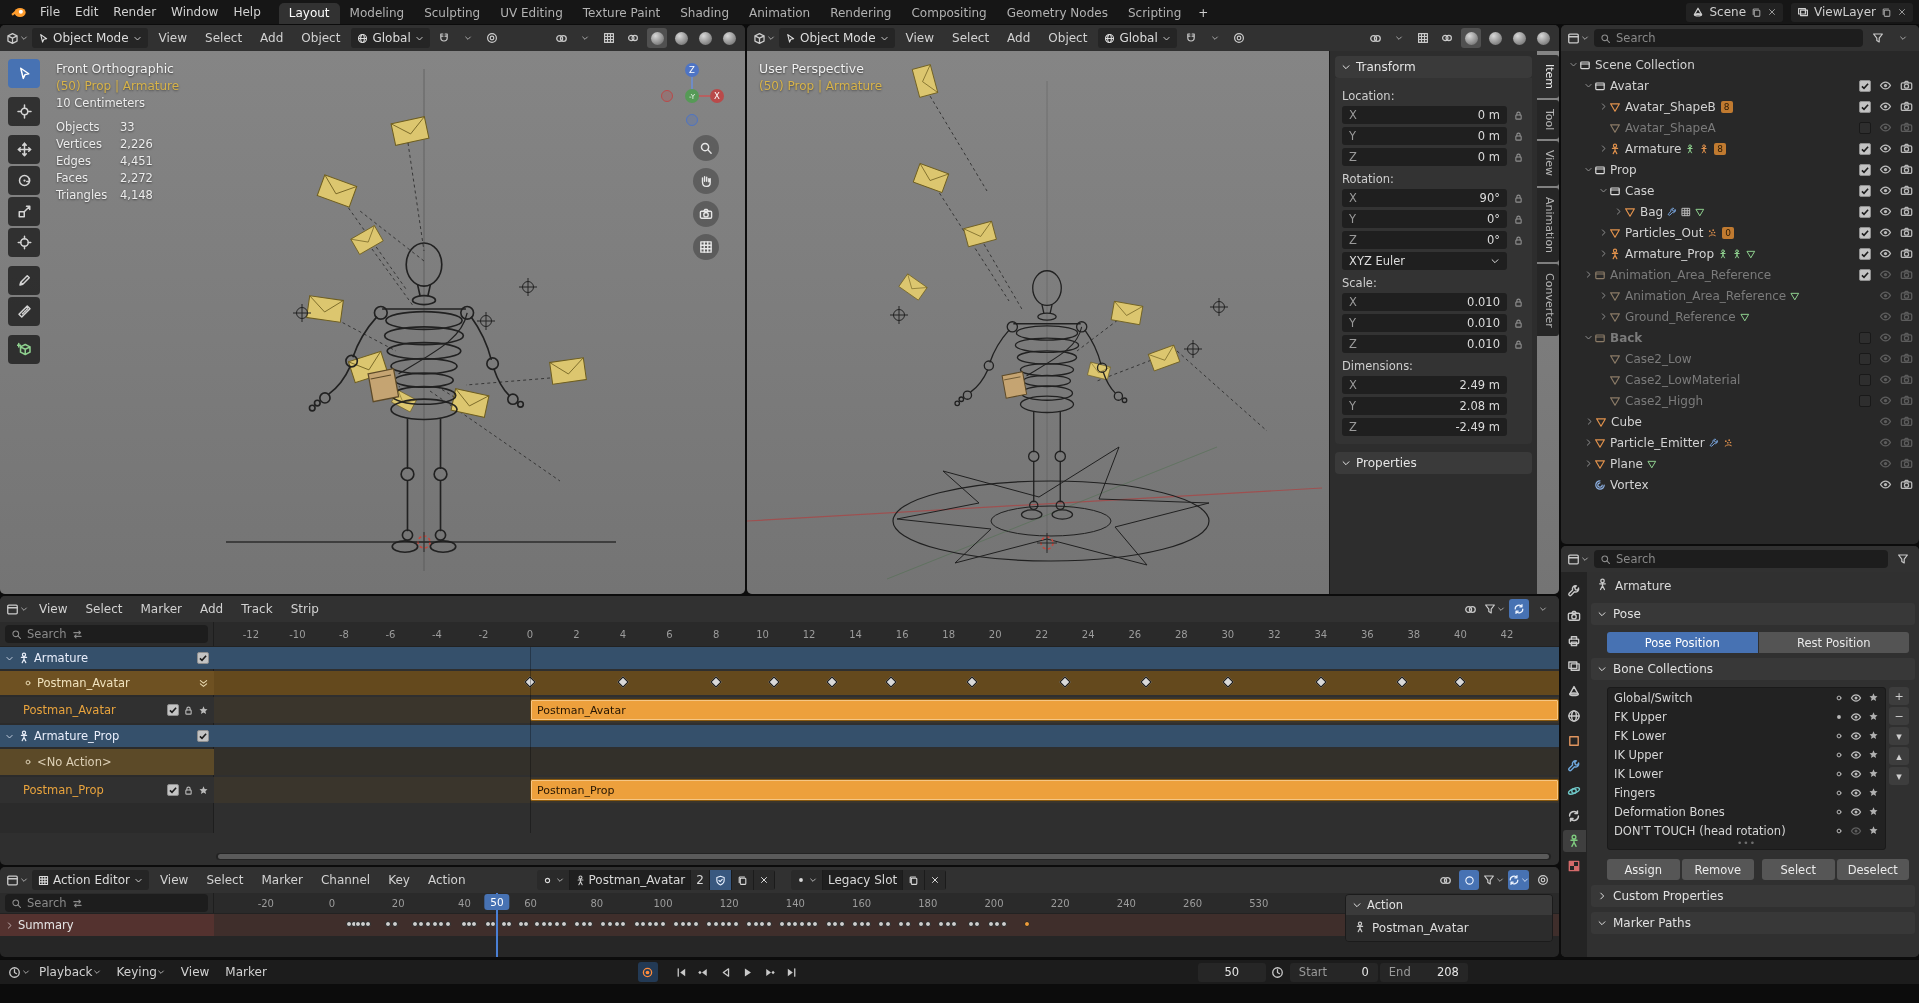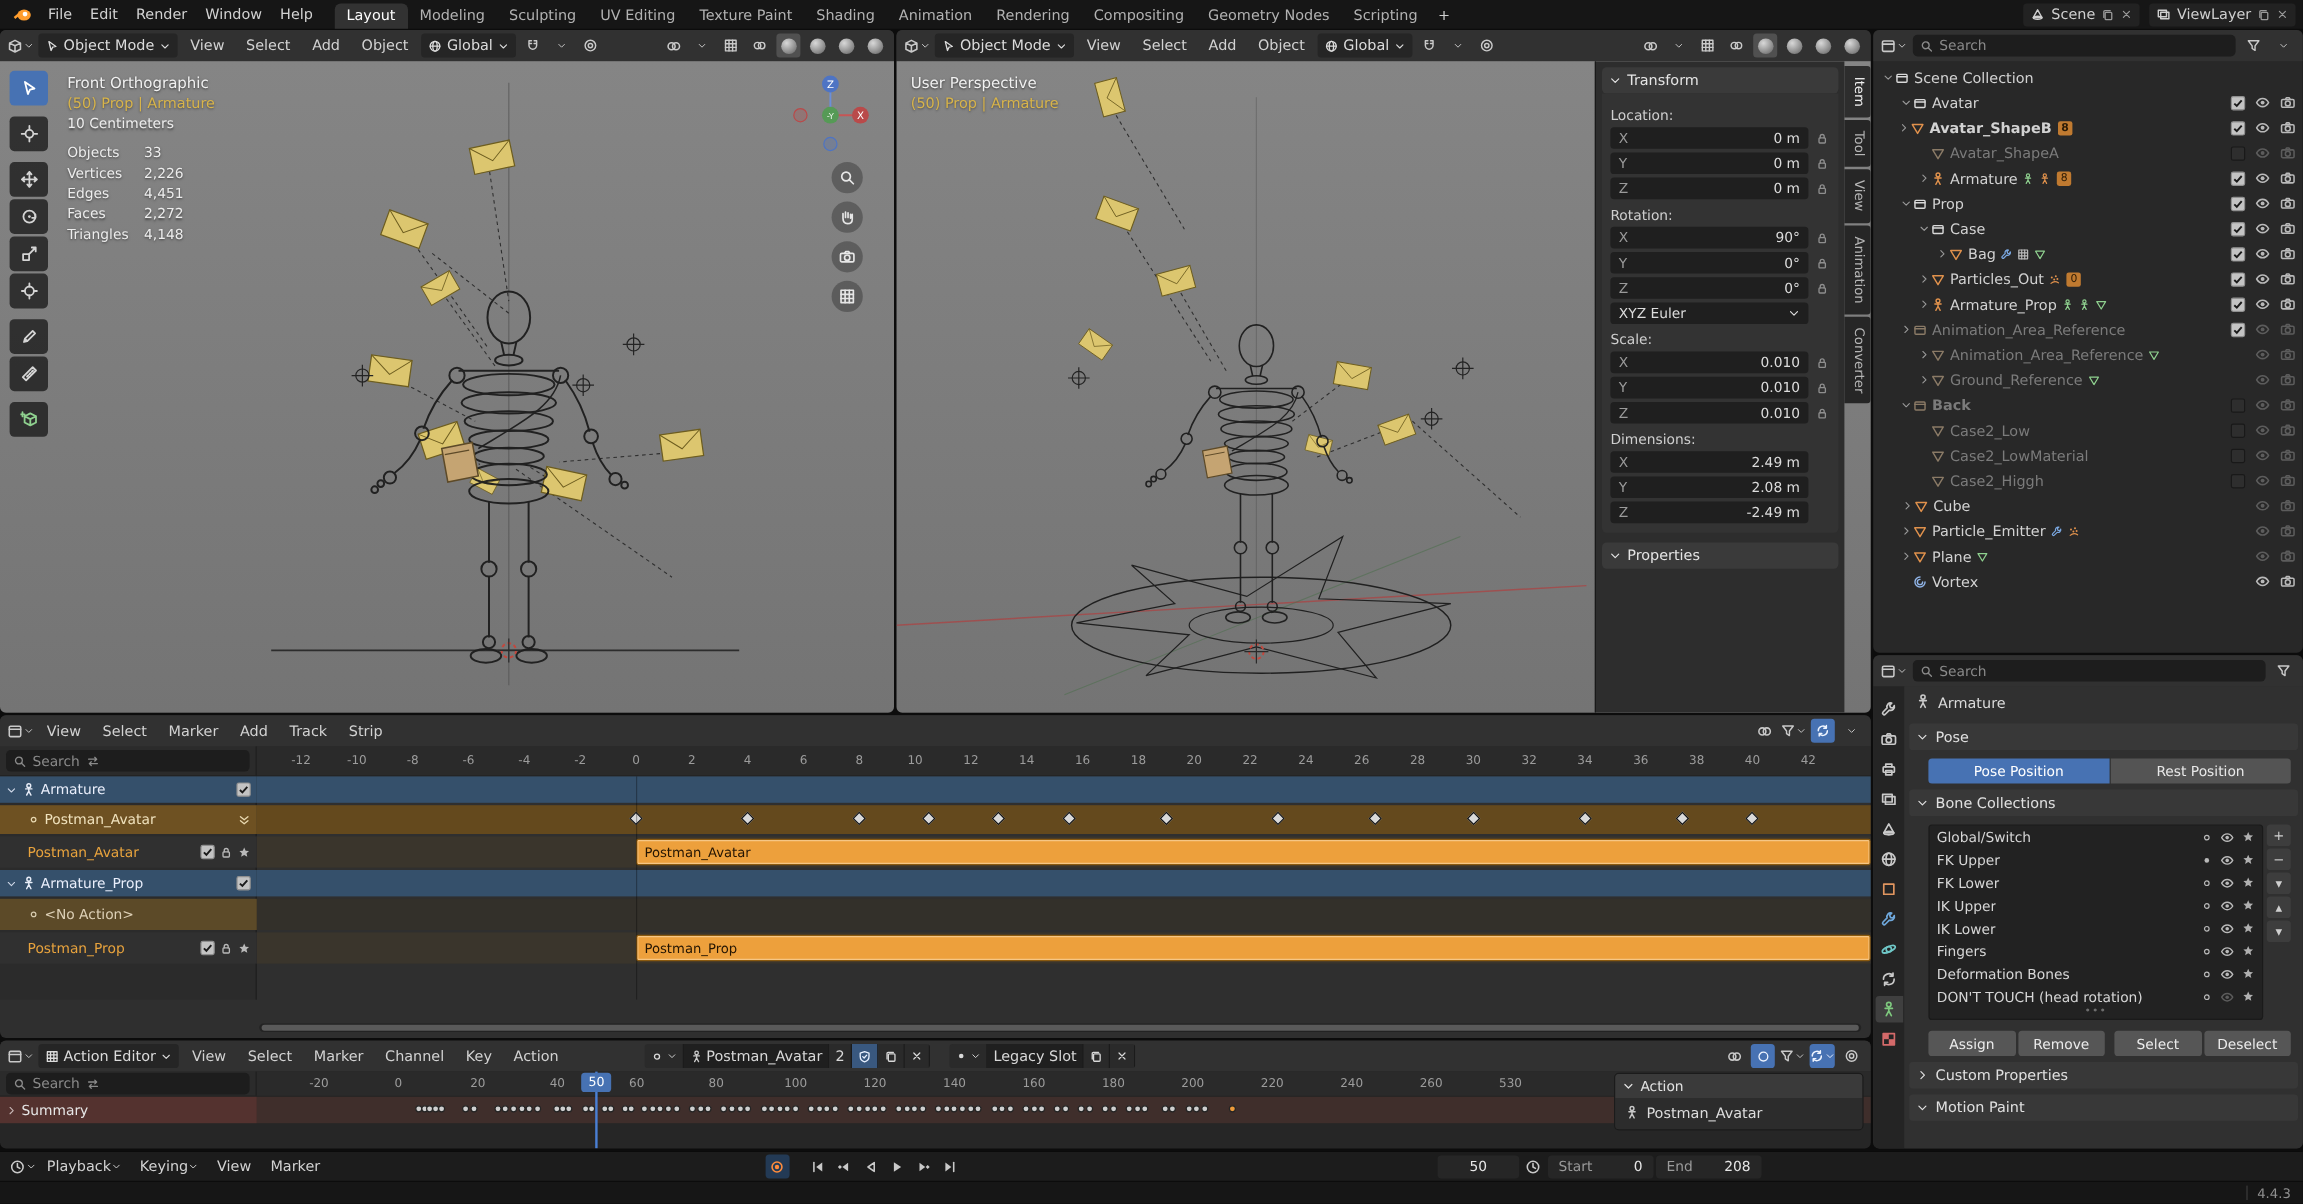--- a/index.html
+++ b/index.html
@@ -1498,21 +1498,21 @@
             </span>
             <span class="ic" style="color: rgb(185, 185, 185);">
               <svg viewBox="0 0 12 12" width="13" height="13">
                 <rect x="1.2" y="3.6" width="9.6" height="6" rx="1" stroke="currentColor" fill="none" stroke-width="1.2" stroke-linecap="round" stroke-linejoin="round"></rect>
                 <circle cx="6" cy="6.6" r="1.9" stroke="currentColor" fill="none" stroke-width="1.2" stroke-linecap="round" stroke-linejoin="round"></circle>
                 <path d="M4.2 3.6 L5 2.2 H7 L7.8 3.6" stroke="currentColor" fill="none" stroke-width="1.2" stroke-linecap="round" stroke-linejoin="round"></path>
               </svg>
             </span>
           </span>
         </div>
-        <div class="ol-row" style="padding-left: 19px; font-weight: bold;">
+        <div class="ol-row" style="padding-left: 36px;">
           <span class="ic ol-arr" style="color: rgb(154, 154, 154);">
             <svg viewBox="0 0 12 12" width="9" height="9">
               <path d="M4.5 2.5 L8 6 L4.5 9.5" stroke="currentColor" fill="none" stroke-width="1.2" stroke-linecap="round" stroke-linejoin="round"></path>
             </svg>
           </span>
           <span class="ic" style="color: rgb(224, 145, 76);">
             <svg viewBox="0 0 12 12" width="12" height="12">
               <path d="M1.6 2.8 H10.4 L6 10.2 Z" stroke="currentColor" fill="none" stroke-width="1.2" stroke-linecap="round" stroke-linejoin="round"></path>
             </svg>
           </span>
@@ -2481,21 +2481,21 @@
             </svg>
           </span>
         <span>Custom Properties</span>
       </div>
       <div class="sec-h">
         <span class="ic">
             <svg viewBox="0 0 12 12" width="10" height="10">
               <path d="M2.5 4.5 L6 8 L9.5 4.5" stroke="currentColor" fill="none" stroke-width="1.2" stroke-linecap="round" stroke-linejoin="round"></path>
             </svg>
           </span>
-        <span>Motion Paint</span>
+        <span>Marker Paths</span>
       </div>
     </div>
   </section>
 
   <footer id="playbar">
       <span class="hbtn">
         <svg viewBox="0 0 12 12" width="13" height="13">
           <circle cx="6" cy="6" r="4.4" stroke="currentColor" fill="none" stroke-width="1.2" stroke-linecap="round" stroke-linejoin="round"></circle>
           <path d="M6 3.4 V6 L7.9 7.1" stroke="currentColor" fill="none" stroke-width="1.2" stroke-linecap="round" stroke-linejoin="round"></path>
         </svg>
@@ -2567,17 +2567,13 @@
       </span>
       <div class="fld" style="width: 88px; justify-content: space-between;">
         <span class="flab">Start</span>
         <span>0</span>
       </div>
       <div class="fld" style="width: 88px; justify-content: space-between;">
         <span class="flab">End</span>
         <span>208</span>
       </div>
     </footer>
-  <div id="statusbar">
-    <span class="vdiv"></span>
-    <span>4.4.3</span>
-  </div>
 </div>
 
 </body></html>

